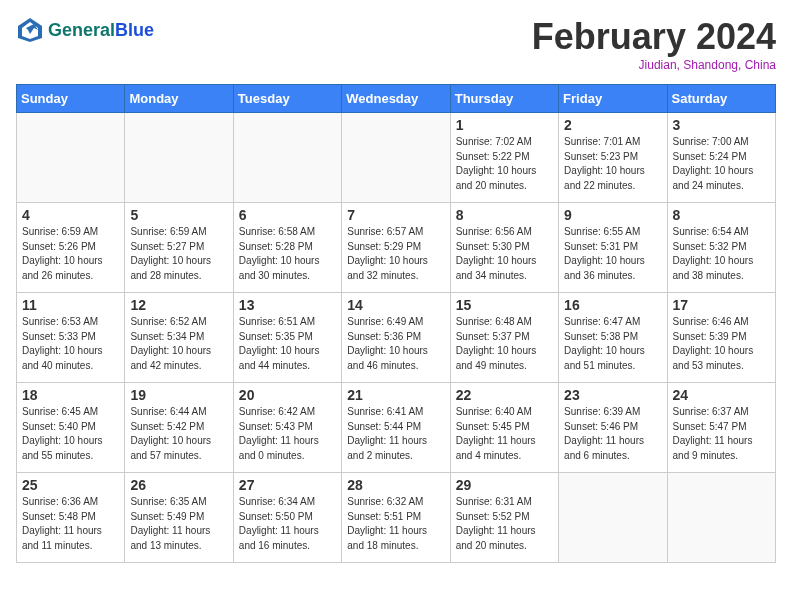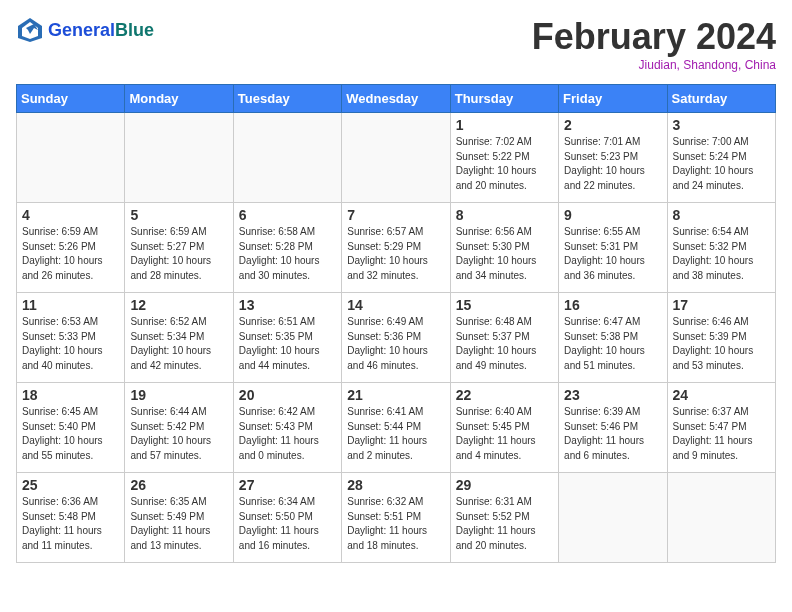--- a/index.html
+++ b/index.html
@@ -82,21 +82,21 @@
   <div class="logo">
     <svg class="logo-icon" viewBox="0 0 28 28">
       <polygon points="14,2 26,10 26,22 14,26 2,22 2,10" fill="#2a6db5"></polygon>
       <polygon points="14,6 22,12 22,20 14,23 6,20 6,12" fill="#fff"></polygon>
       <polygon points="18,8 24,13 20,20 14,22 8,20 4,13 10,8" fill="none" stroke="#2a6db5" stroke-width="0"></polygon>
 
       <path d="M10 12 L18 8 L22 14 L18 12 L14 18 L12 14 Z" fill="#2a6db5"></path>
     </svg>
     <div>
       <div>
-        <span style="font-size:18px;font-weight:bold;color:#1d4ed8;">General</span><span style="font-size:18px;font-weight:bold;color:#0f766e;">Blue</span>
+        <span style="font-size:18px;font-weight:bold;color:#0f766e;">General</span><span style="font-size:18px;font-weight:bold;color:#1d4ed8;">Blue</span>
       </div>
     </div>
   </div>
   <div class="title-area">
     <div class="month-title">February 2024</div>
     <div class="subtitle">Jiudian, Shandong, China</div>
   </div>
 </div>
 
 <table>

